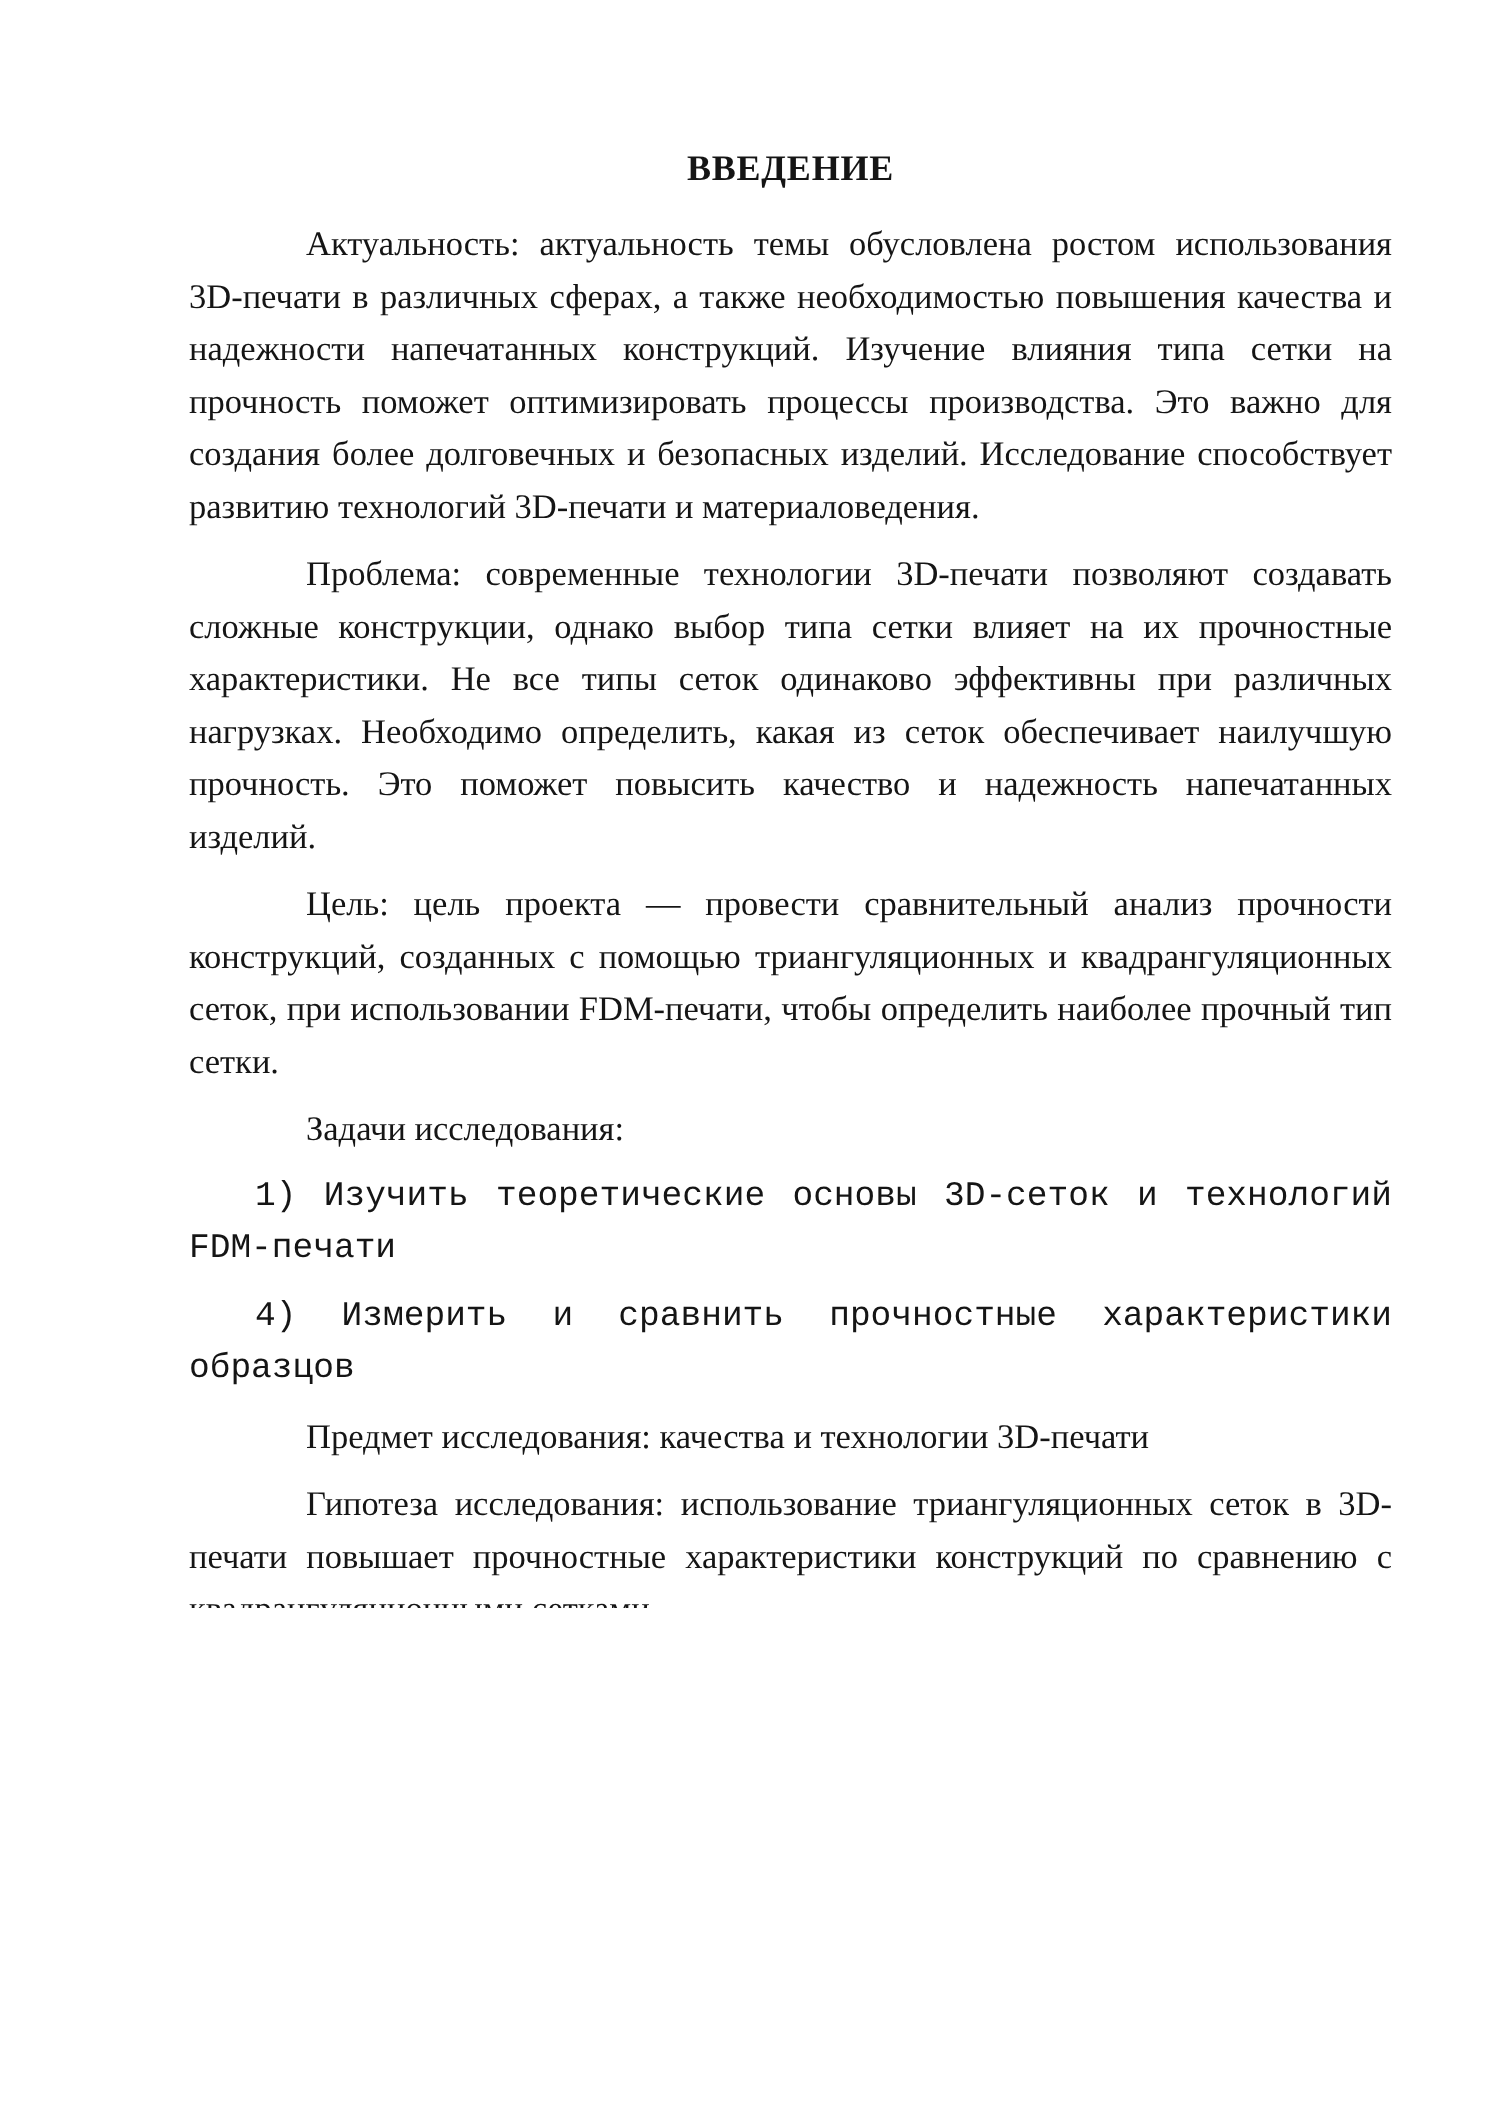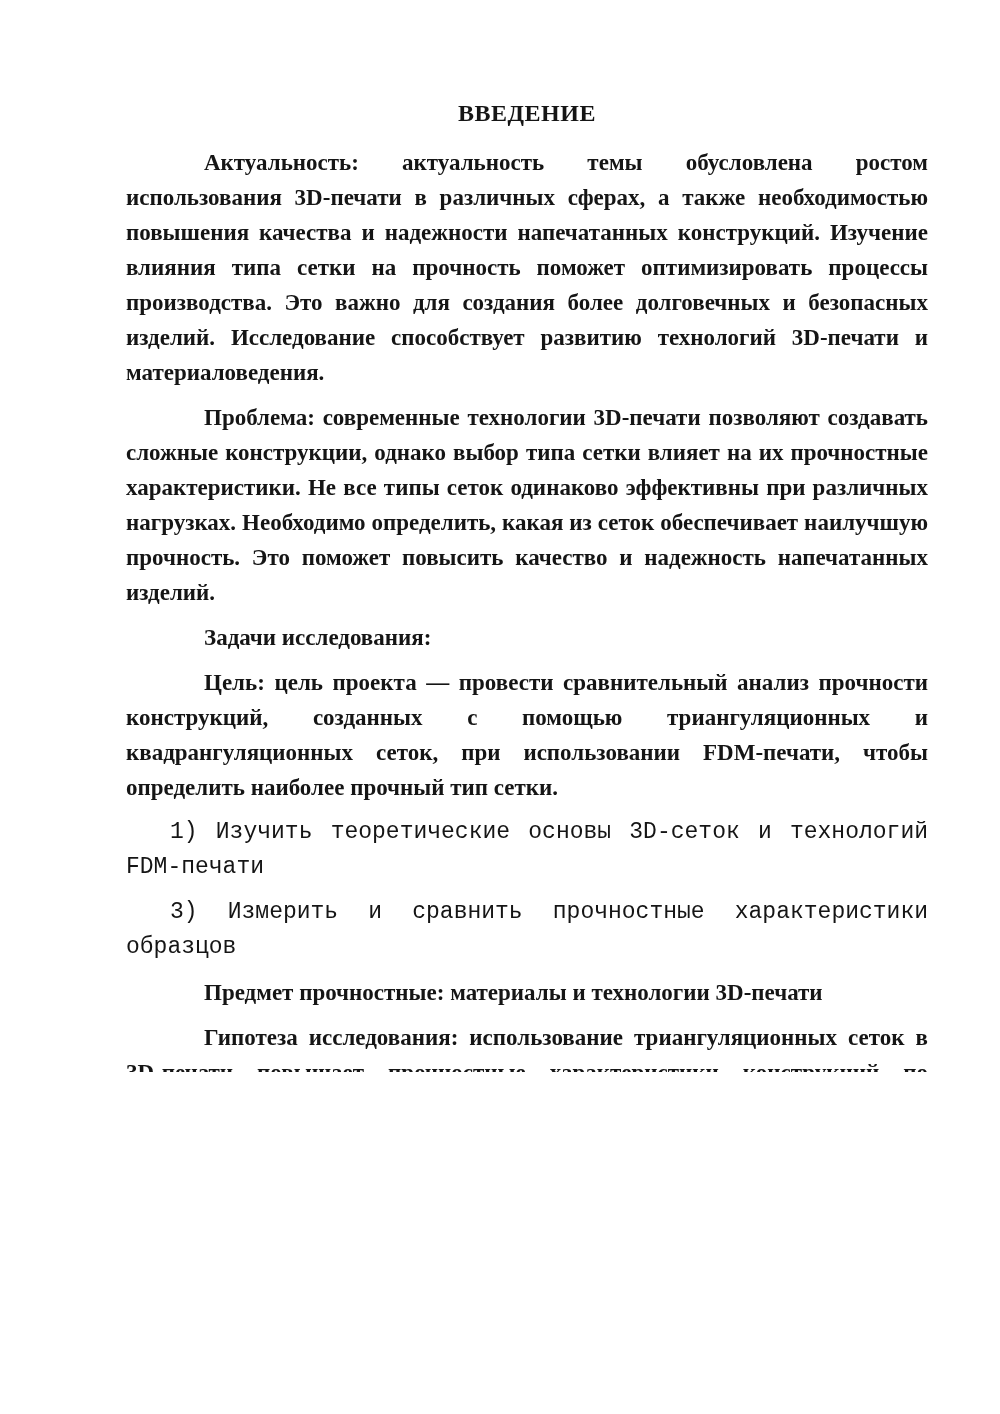--- a/index.html
+++ b/index.html
@@ -28,21 +28,20 @@
     text-align: center;
     margin: 0 0 14px 0;
     line-height: 35px;
     letter-spacing: 0.5px;
   }
   p.para {
     margin: 0 0 10px 0;
     text-align: justify;
     text-indent: 78px;
     hyphens: none;
-    font-weight: bold;
   }
   p.task {
     margin: 0 0 10px 0;
     text-align: justify;
     text-indent: 44px;
     hyphens: none;
     font-family: Liberation Mono, monospace;
   }
   p.last {
     margin-bottom: 0;
@@ -59,31 +58,31 @@
 <body>
 
 <div class="page">
 
   <h1 class="doc-title">ВВЕДЕНИЕ</h1>
 
   <p class="para">Актуальность: актуальность темы обусловлена ростом использования 3D-печати в различных сферах, а также необходимостью повышения качества и надежности напечатанных конструкций. Изучение влияния типа сетки на прочность поможет оптимизировать процессы производства. Это важно для создания более долговечных и безопасных изделий. Исследование способствует развитию технологий 3D-печати и материаловедения.</p>
 
   <p class="para">Проблема: современные технологии 3D-печати позволяют создавать сложные конструкции, однако выбор типа сетки влияет на их прочностные характеристики. Не все типы сеток одинаково эффективны при различных нагрузках. Необходимо определить, какая из сеток обеспечивает наилучшую прочность. Это поможет повысить качество и надежность напечатанных изделий.</p>
 
+  <p class="para">Цель: цель проекта — провести сравнительный анализ прочности конструкций, созданных с помощью триангуляционных и квадрангуляционных сеток, при использовании FDM-печати, чтобы определить наиболее прочный тип сетки.</p>
+
   <p class="para">Задачи исследования:</p>
-
-  <p class="para">Цель: цель проекта — провести сравнительный анализ прочности конструкций, созданных с помощью триангуляционных и квадрангуляционных сеток, при использовании FDM-печати, чтобы определить наиболее прочный тип сетки.</p>
 
   <p class="task">1) Изучить теоретические основы 3D-сеток и технологий FDM-печати</p>
 
 
-  <p class="task">3) Измерить и сравнить прочностные характеристики образцов</p>
+  <p class="task">4) Измерить и сравнить прочностные характеристики образцов</p>
 
 
 
 
-  <p class="para">Предмет прочностные: материалы и технологии 3D-печати</p>
+  <p class="para">Предмет исследования: качества и технологии 3D-печати</p>
 
   <p class="para last">Гипотеза исследования: использование триангуляционных сеток в 3D-печати повышает прочностные характеристики конструкций по сравнению с квадрангуляционными сетками.</p>
 
   <div class="page-number">3</div>
 
 </div>
 
 </body></html>

